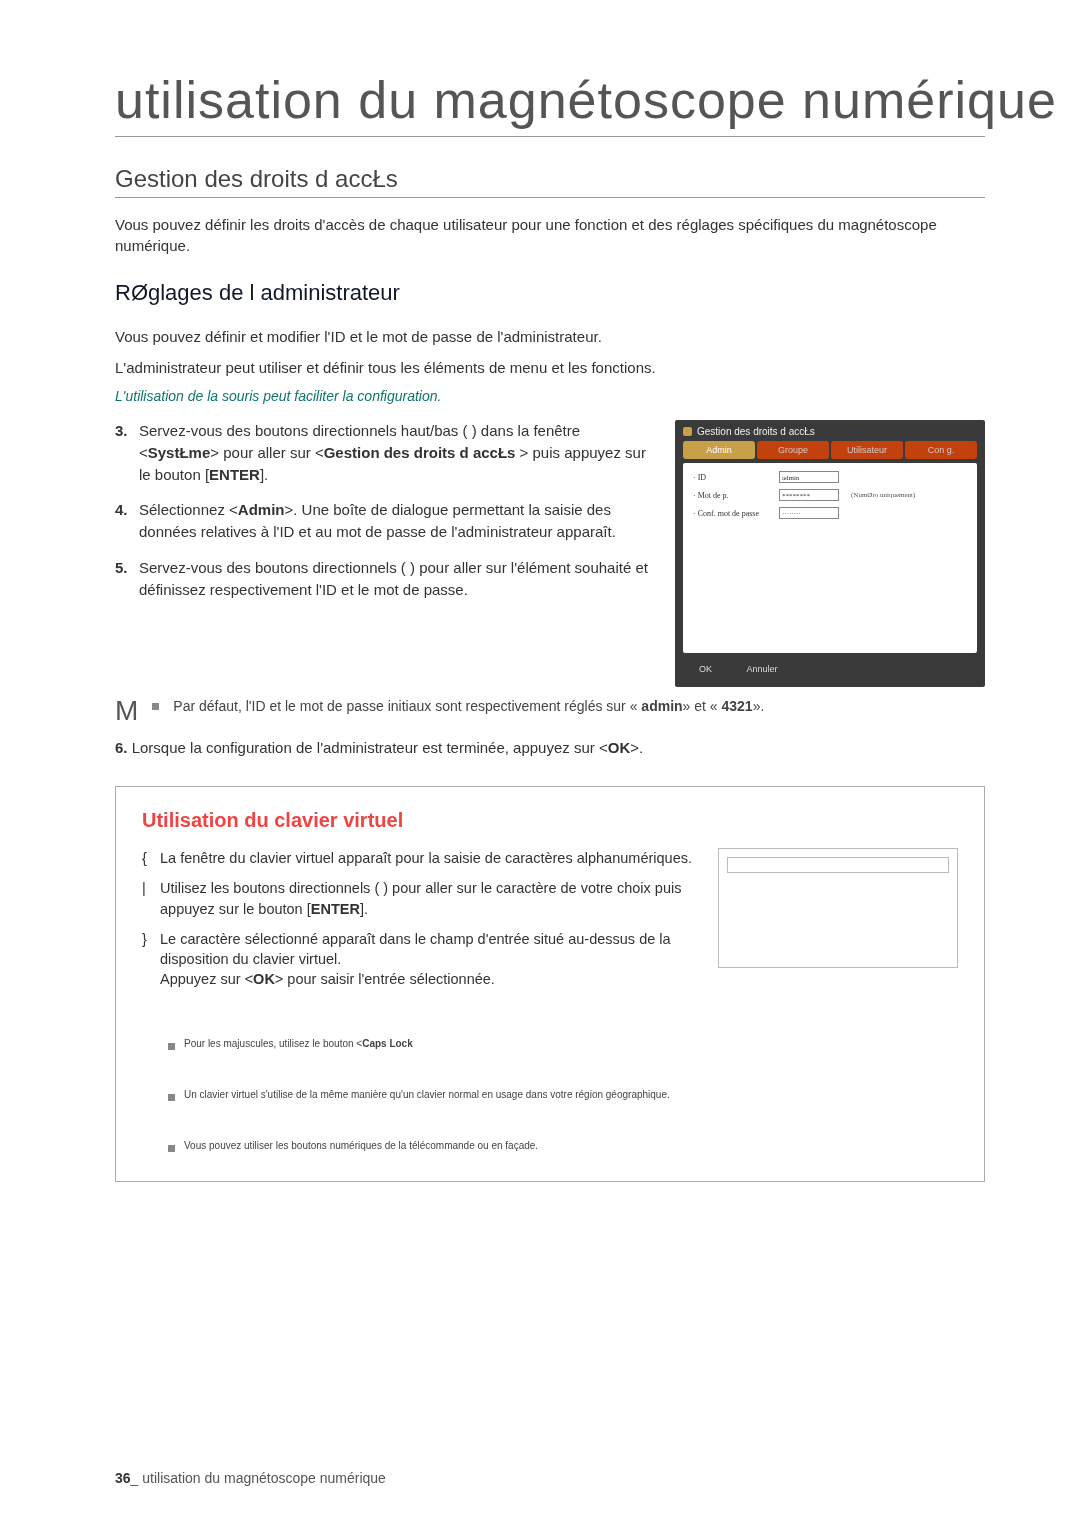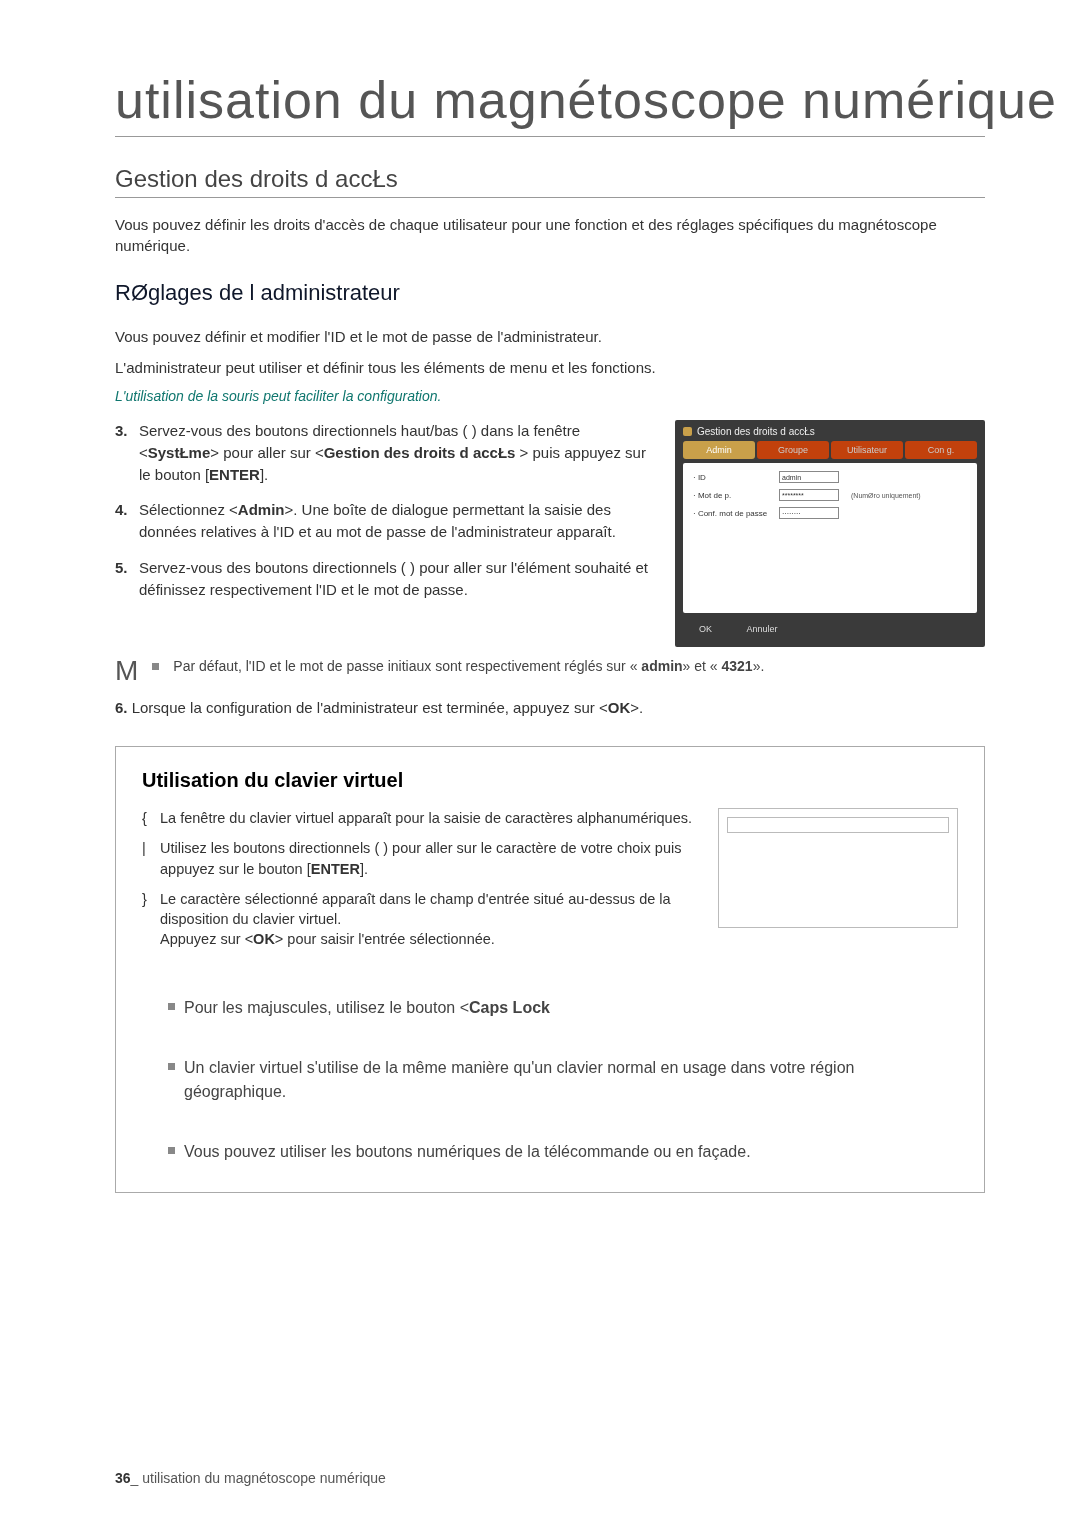--- a/index.html
+++ b/index.html
@@ -112,21 +112,22 @@
   .ui-tabs { display: flex; gap: 2px; margin-bottom: 4px; }
   .ui-tab {
     flex: 1; background: #c2410c; color: #ccc;
     text-align: center; padding: 4px 0; border-radius: 3px;
     font-size: 9px;
   }
   .ui-tab.active { background: #c9a04a; color: #fff; }
   .ui-panel {
     background: #fff; color: #333;
     border-radius: 2px; padding: 8px 10px;
-    height: 150px;
+    height: 190px;
+    font-family: Liberation Serif, serif;
   }
   .ui-field-row { display: flex; align-items: center; gap: 6px; margin-bottom: 6px; font-size: 8px; }
   .ui-label { width: 80px; color: #333; }
   .ui-input {
     border: 1px solid #888; height: 12px; width: 60px;
     font-size: 7px; padding: 0 2px; line-height: 12px;
   }
   .ui-hint { font-size: 7px; color: #555; margin-left: 6px; }
   .ui-buttons { text-align: left; margin-top: 8px; }
   .ui-btn {
@@ -135,21 +136,21 @@
   }
 
   
   .vk-box {
     border: 1px solid #aaa;
     padding: 22px 26px 22px 26px;
     margin-top: 10px;
   }
   .vk-title {
     font-size: 20px;
-    color: #000000;
+    color: #ef4444;
     margin-bottom: 16px;
   }
   .vk-row { display: flex; gap: 22px; align-items: flex-start; }
   .vk-text-col { flex: 1; }
   .vk-list { list-style: none; }
   .vk-list li {
     font-size: 14.5px; line-height: 1.4; color: #333;
     margin-bottom: 10px; display: flex; gap: 8px;
   }
   .vk-list li .marker { min-width: 10px; }
@@ -157,21 +158,21 @@
   .vk-img {
     width: 240px; height: 120px; border: 1px solid #bbb;
     background: #fff; position: relative;
   }
   .vk-img-inner {
     position: absolute; top: 8px; left: 8px; right: 8px;
     height: 16px; border: 1px solid #bbb;
   }
   .vk-bullets { list-style: none; margin-top: 6px; padding-left: 26px; }
   .vk-bullets li {
-    font-size: 16px; line-height: 1.5; color: #444;
+    font-size: 10px; line-height: 1.5; color: #444;
     margin-bottom: 6px; position: relative; padding-left: 16px; margin-top: 36px;
   }
   .vk-bullets li::before {
     content: ""; position: absolute; left: 0; top: 7px;
     width: 7px; height: 7px; background: #888;
   }
 
   .footer {
     position: absolute;
     bottom: 44px; left: 115px;

